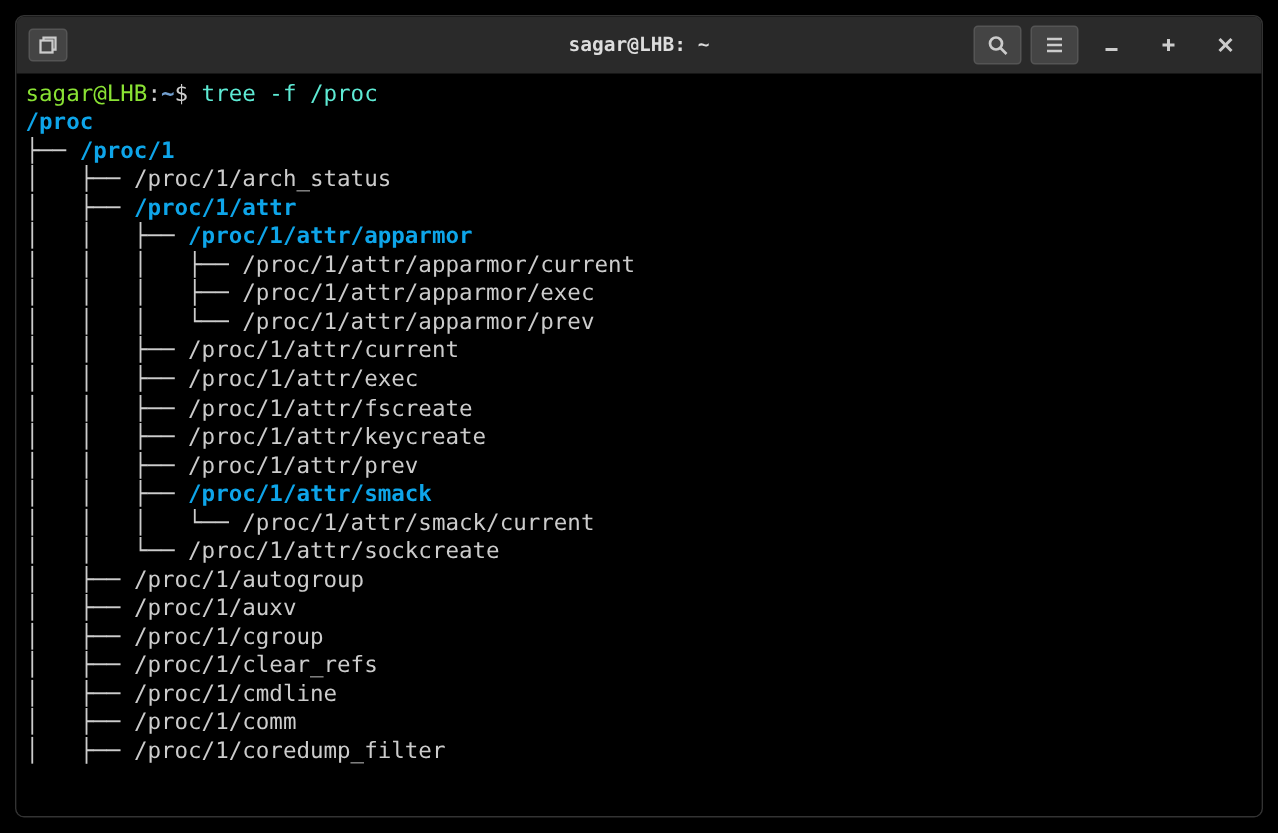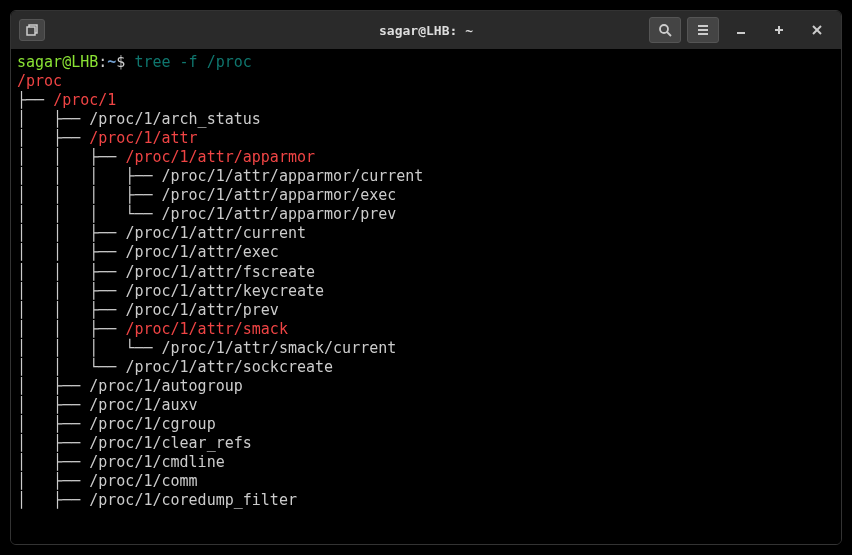--- a/index.html
+++ b/index.html
@@ -75,22 +75,22 @@
       padding: 4px 6px;
       color: #ccc;
       line-height: 1.27;
       white-space: pre;
       font-family: 'Consolas', 'DejaVu Sans Mono', monospace;
       overflow: hidden;
     }
     .prompt-user { color: #8ae234; font-weight: normal; }
     .prompt-sep { color: #ccc; }
     .prompt-path { color: #729fcf; font-weight: bold; }
-    .cmd-text { color: #0f766e; }
-    .dir { color: #ef4444; font-weight: normal; }
+    .cmd-text { color: #5eead4; }
+    .dir { color: #0ea5e9; font-weight: bold; }
     .tree-line {
       display: block;
     }
   </style>
 </head>
 <body>
 
 <div class="window">
   <div class="titlebar">
     <div class="new-tab-btn">

